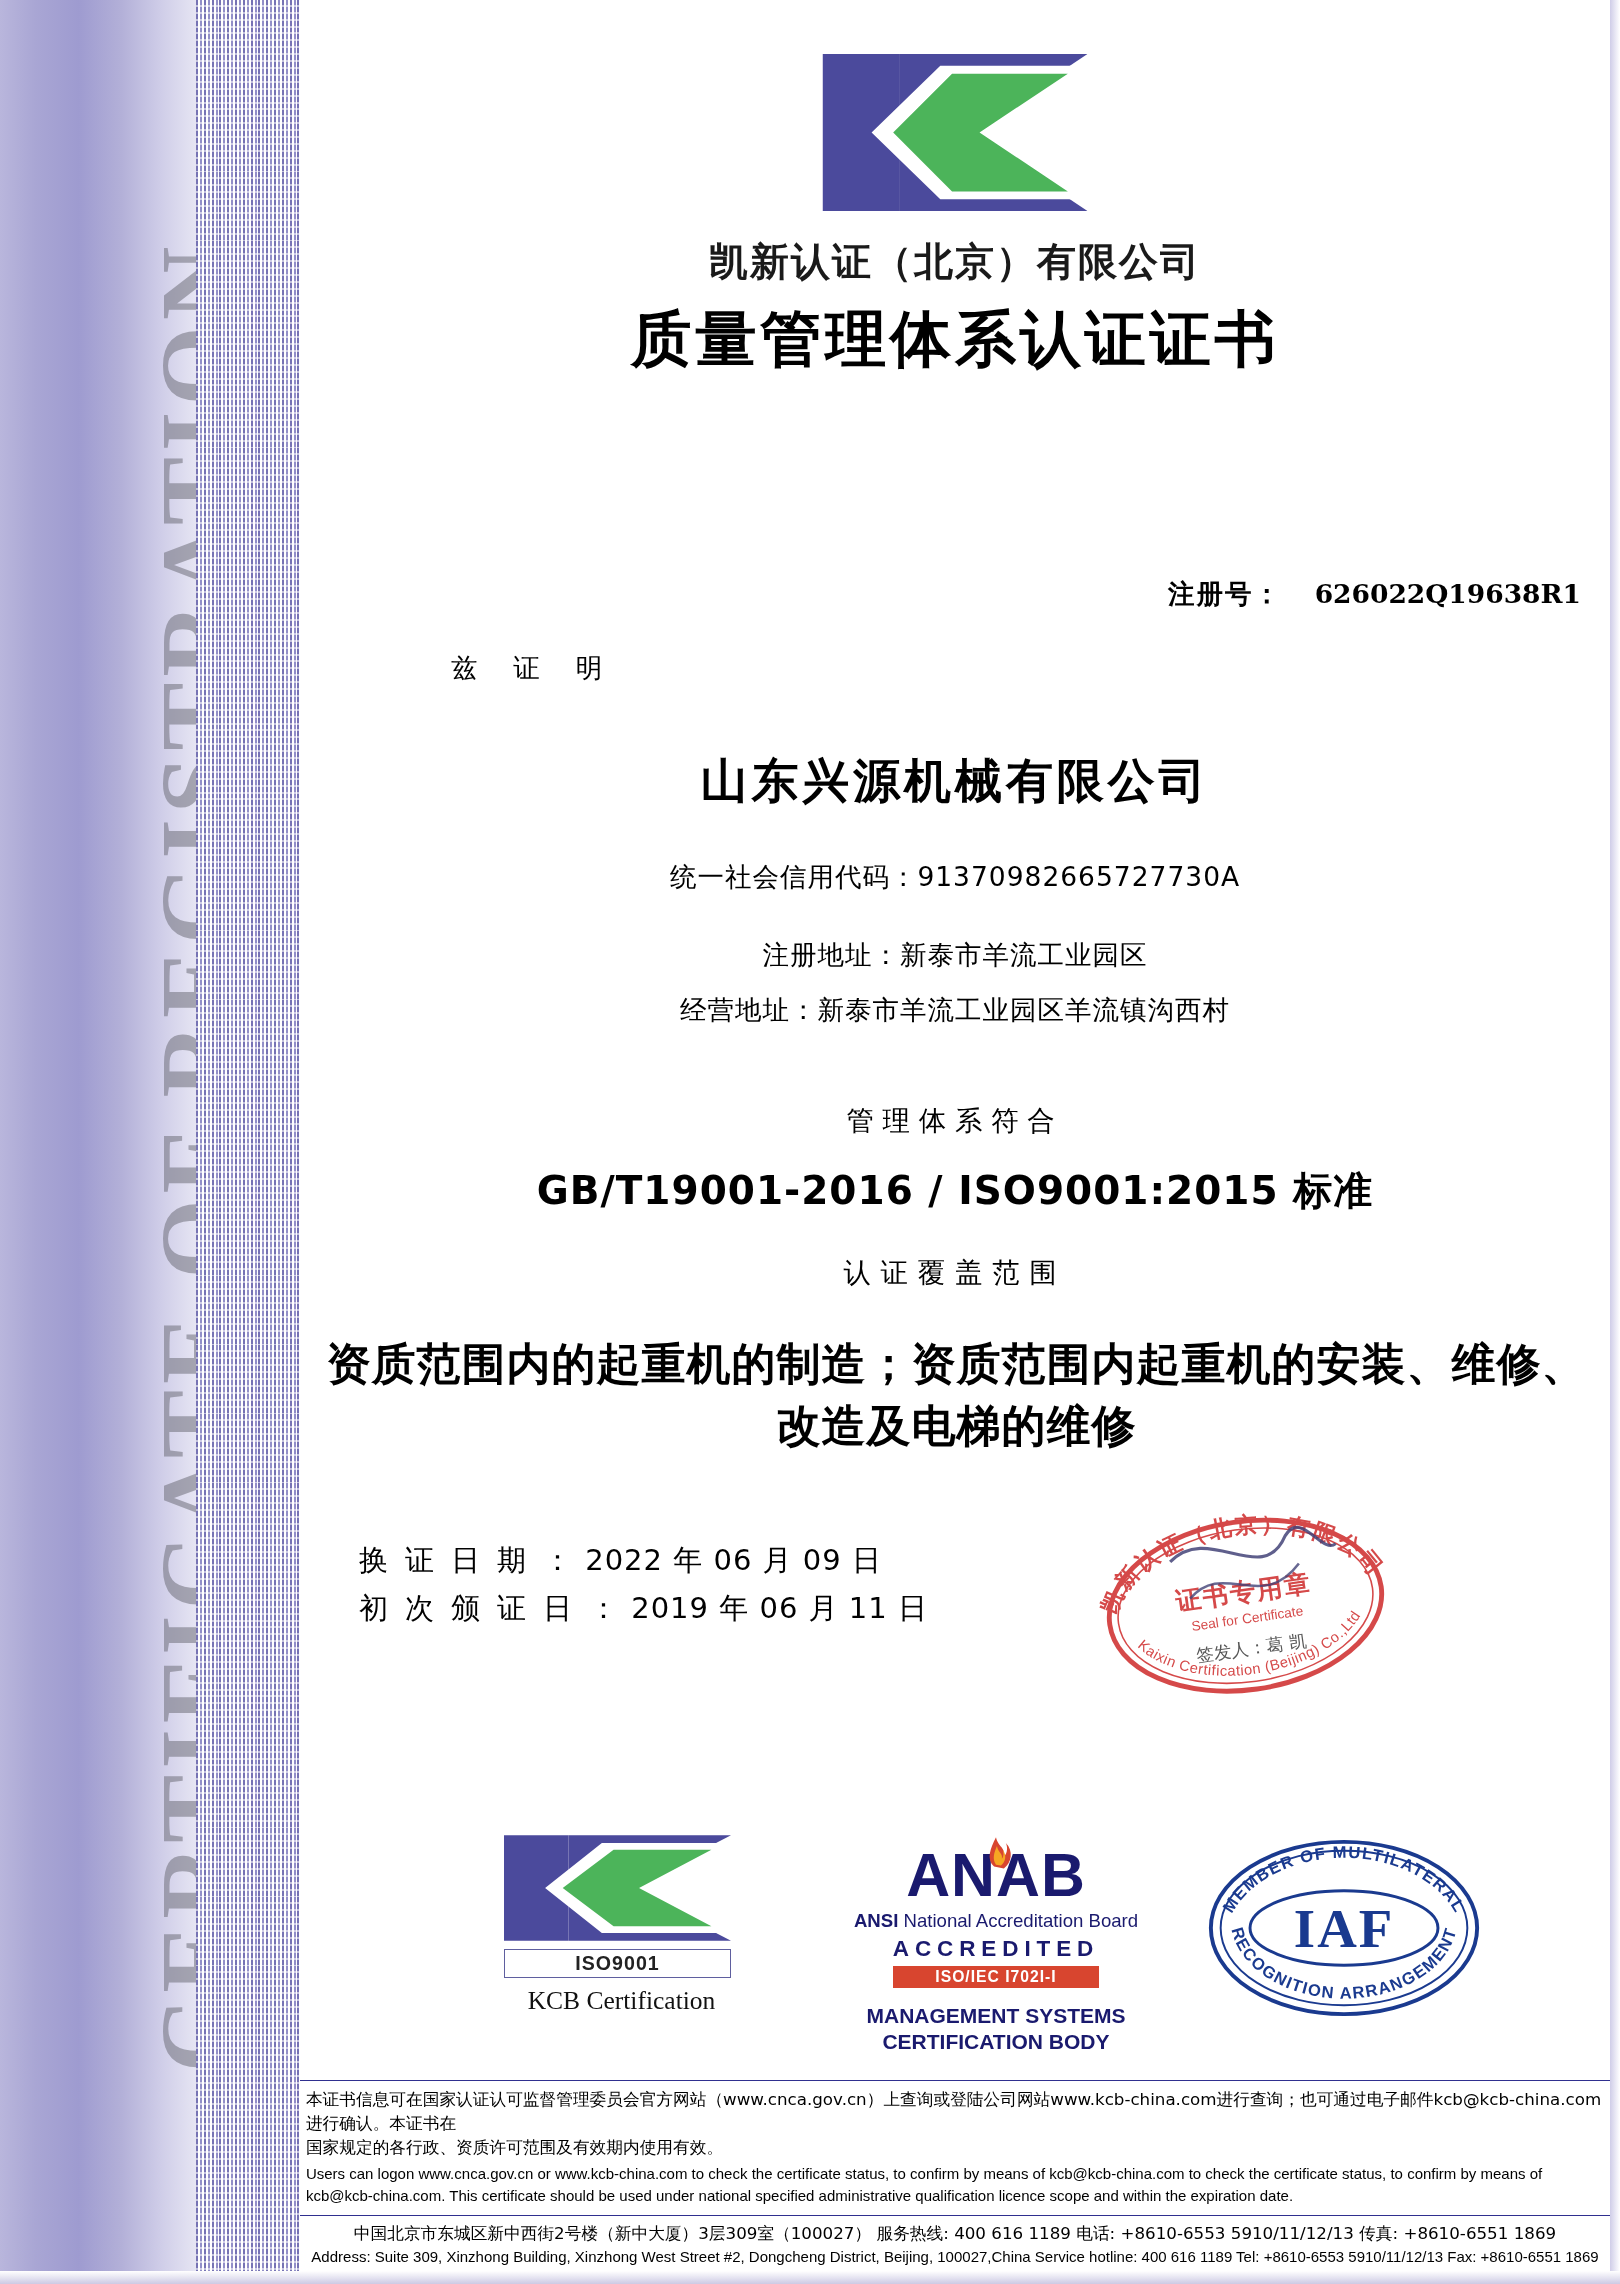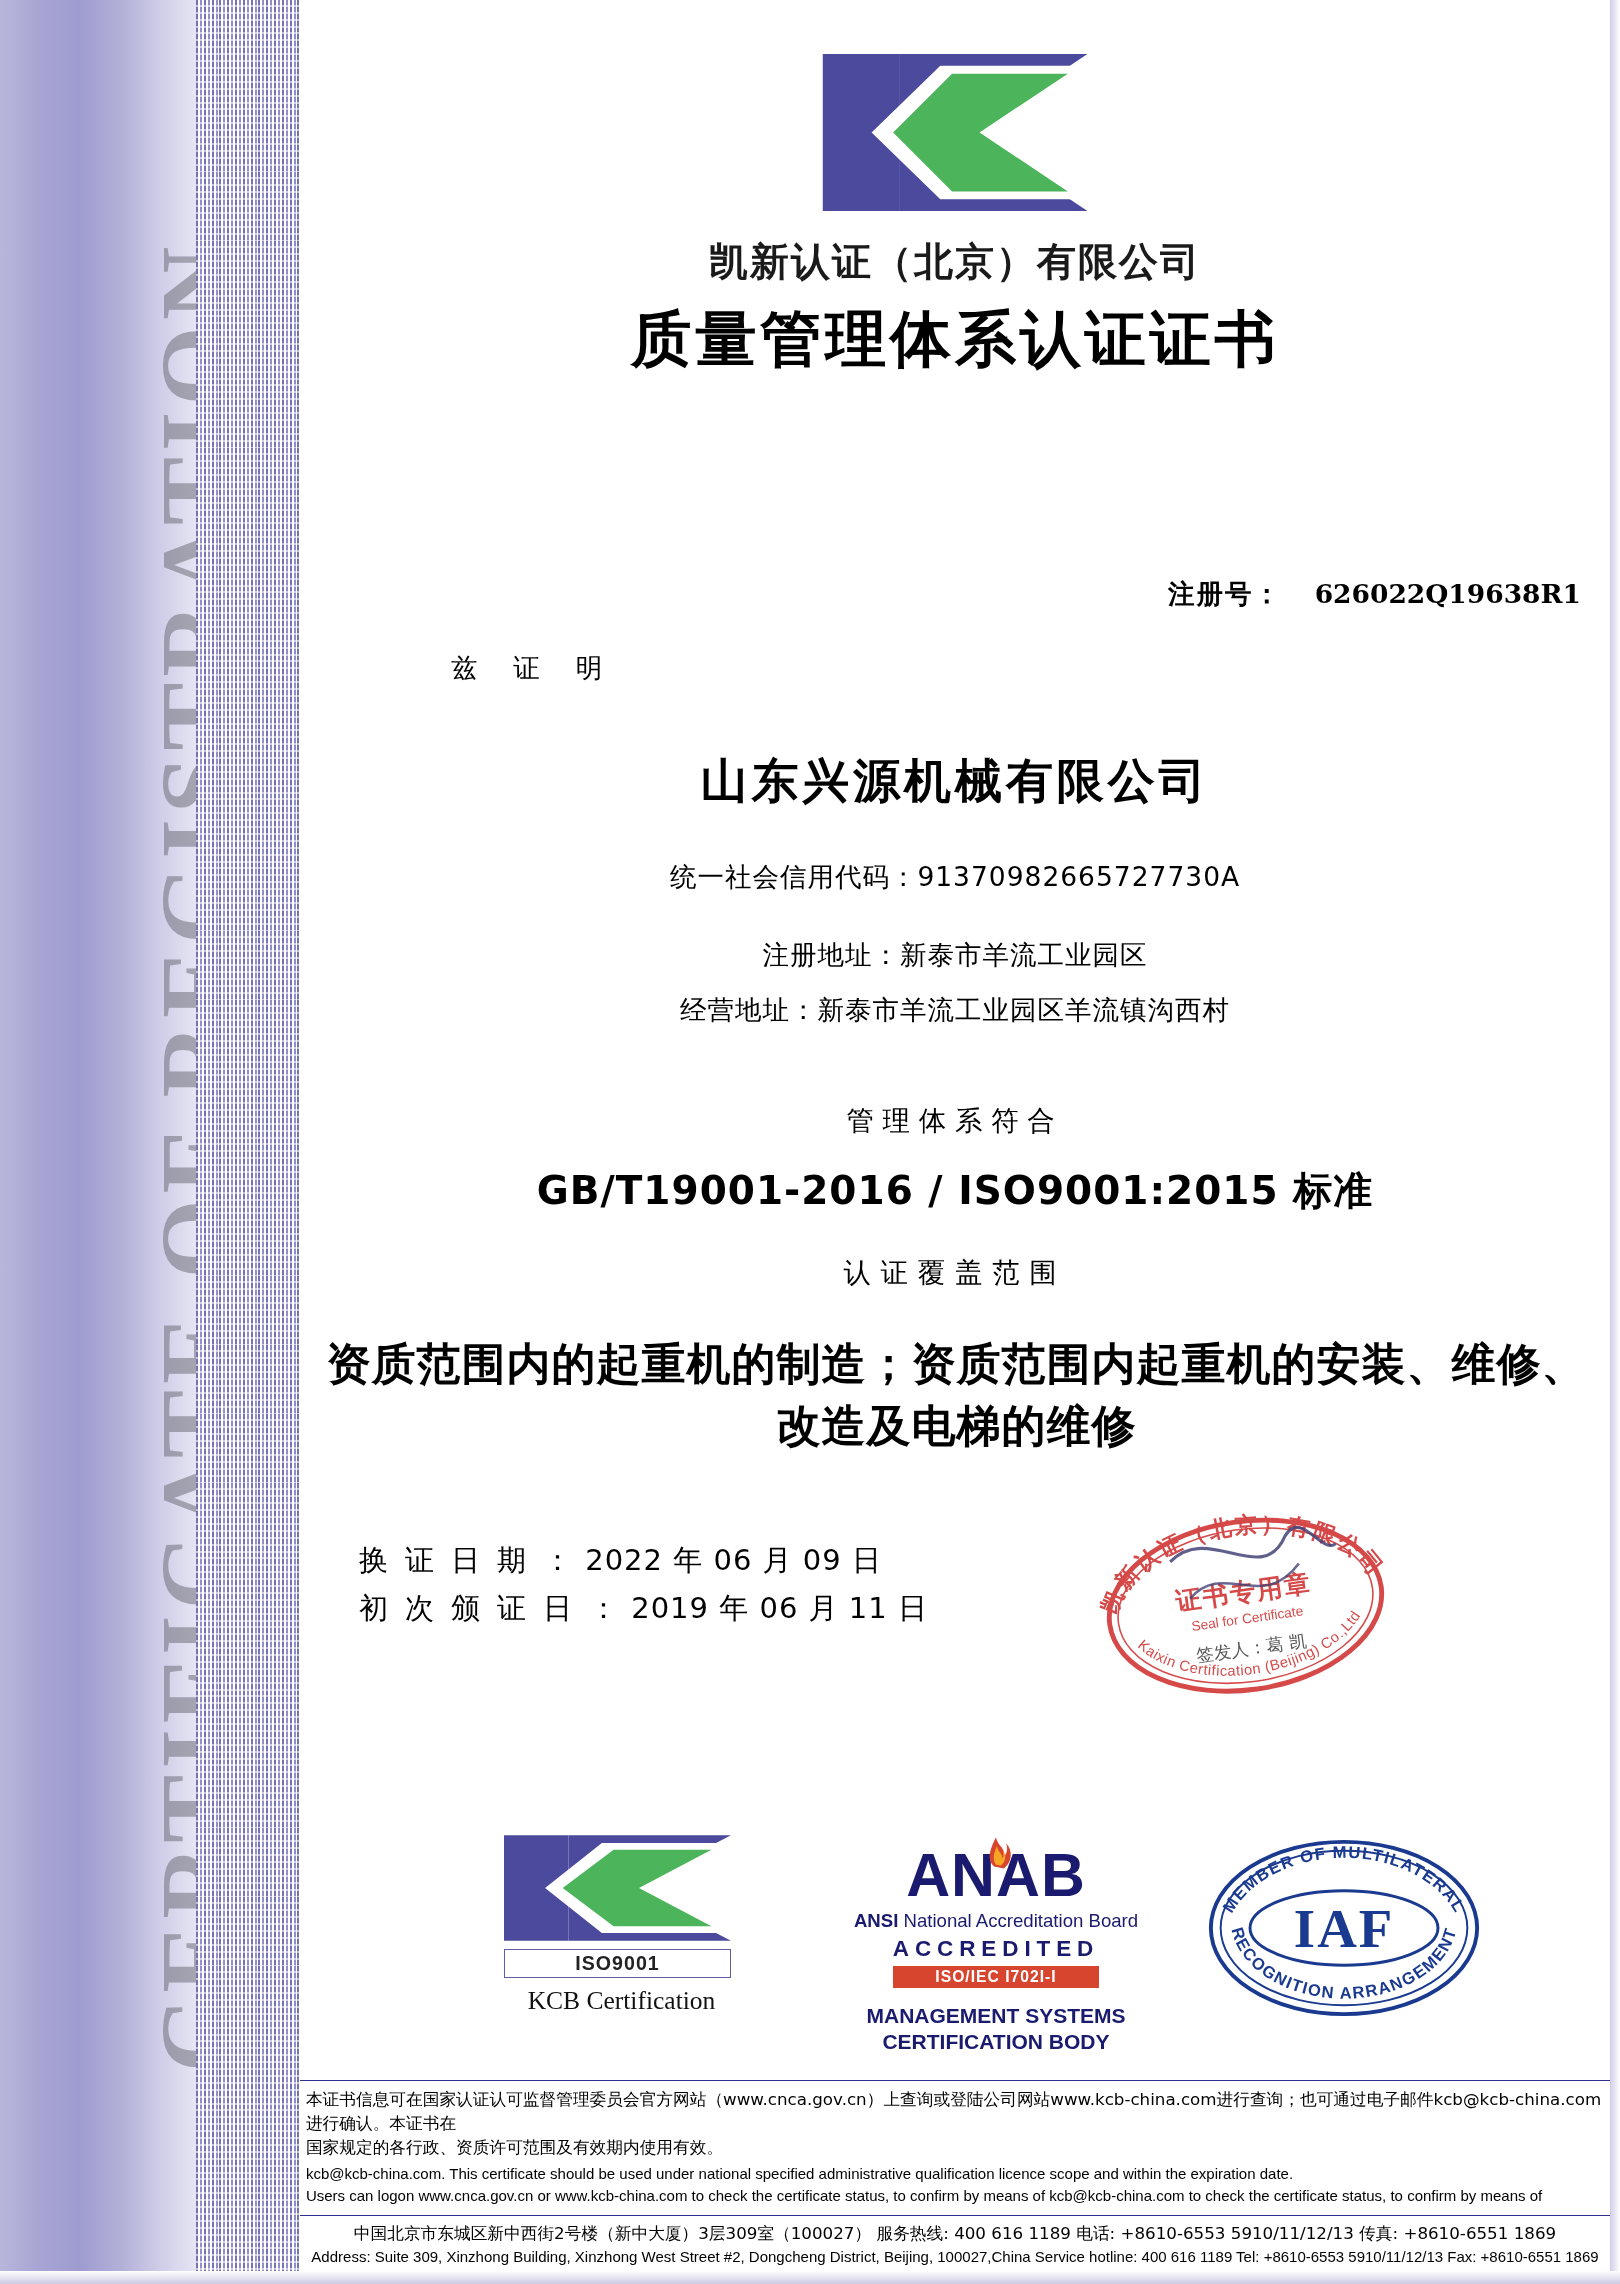--- a/index.html
+++ b/index.html
@@ -547,22 +547,22 @@
     </div>
   </div>
 
   <div id="footer">
     <div id="footer-rule"></div>
     <div class="footer-cn">
       <div>本证书信息可在国家认证认可监督管理委员会官方网站（www.cnca.gov.cn）上查询或登陆公司网站www.kcb-china.com进行查询；也可通过电子邮件kcb@kcb-china.com进行确认。本证书在</div>
       <div>国家规定的各行政、资质许可范围及有效期内使用有效。</div>
     </div>
     <div class="footer-en">
+      <div>Users can logon www.cnca.gov.cn or www.kcb-china.com to check the certificate status, to confirm by means of kcb@kcb-china.com to check the certificate status, to confirm by means of</div>
       <div>kcb@kcb-china.com. This certificate should be used under national specified administrative qualification licence scope and within the expiration date.</div>
-      <div>Users can logon www.cnca.gov.cn or www.kcb-china.com to check the certificate status, to confirm by means of kcb@kcb-china.com to check the certificate status, to confirm by means of</div>
     </div>
     <div id="footer-rule2"></div>
     <div class="footer-addr-cn">中国北京市东城区新中西街2号楼（新中大厦）3层309室（100027）    服务热线: 400 616 1189    电话: +8610-6553 5910/11/12/13    传真: +8610-6551 1869</div>
     <div class="footer-addr-en">Address: Suite 309, Xinzhong Building, Xinzhong West Street #2, Dongcheng District, Beijing, 100027,China   Service hotline: 400 616 1189   Tel: +8610-6553 5910/11/12/13   Fax: +8610-6551 1869</div>
   </div>
 
 </div>
 
 
 </body></html>

